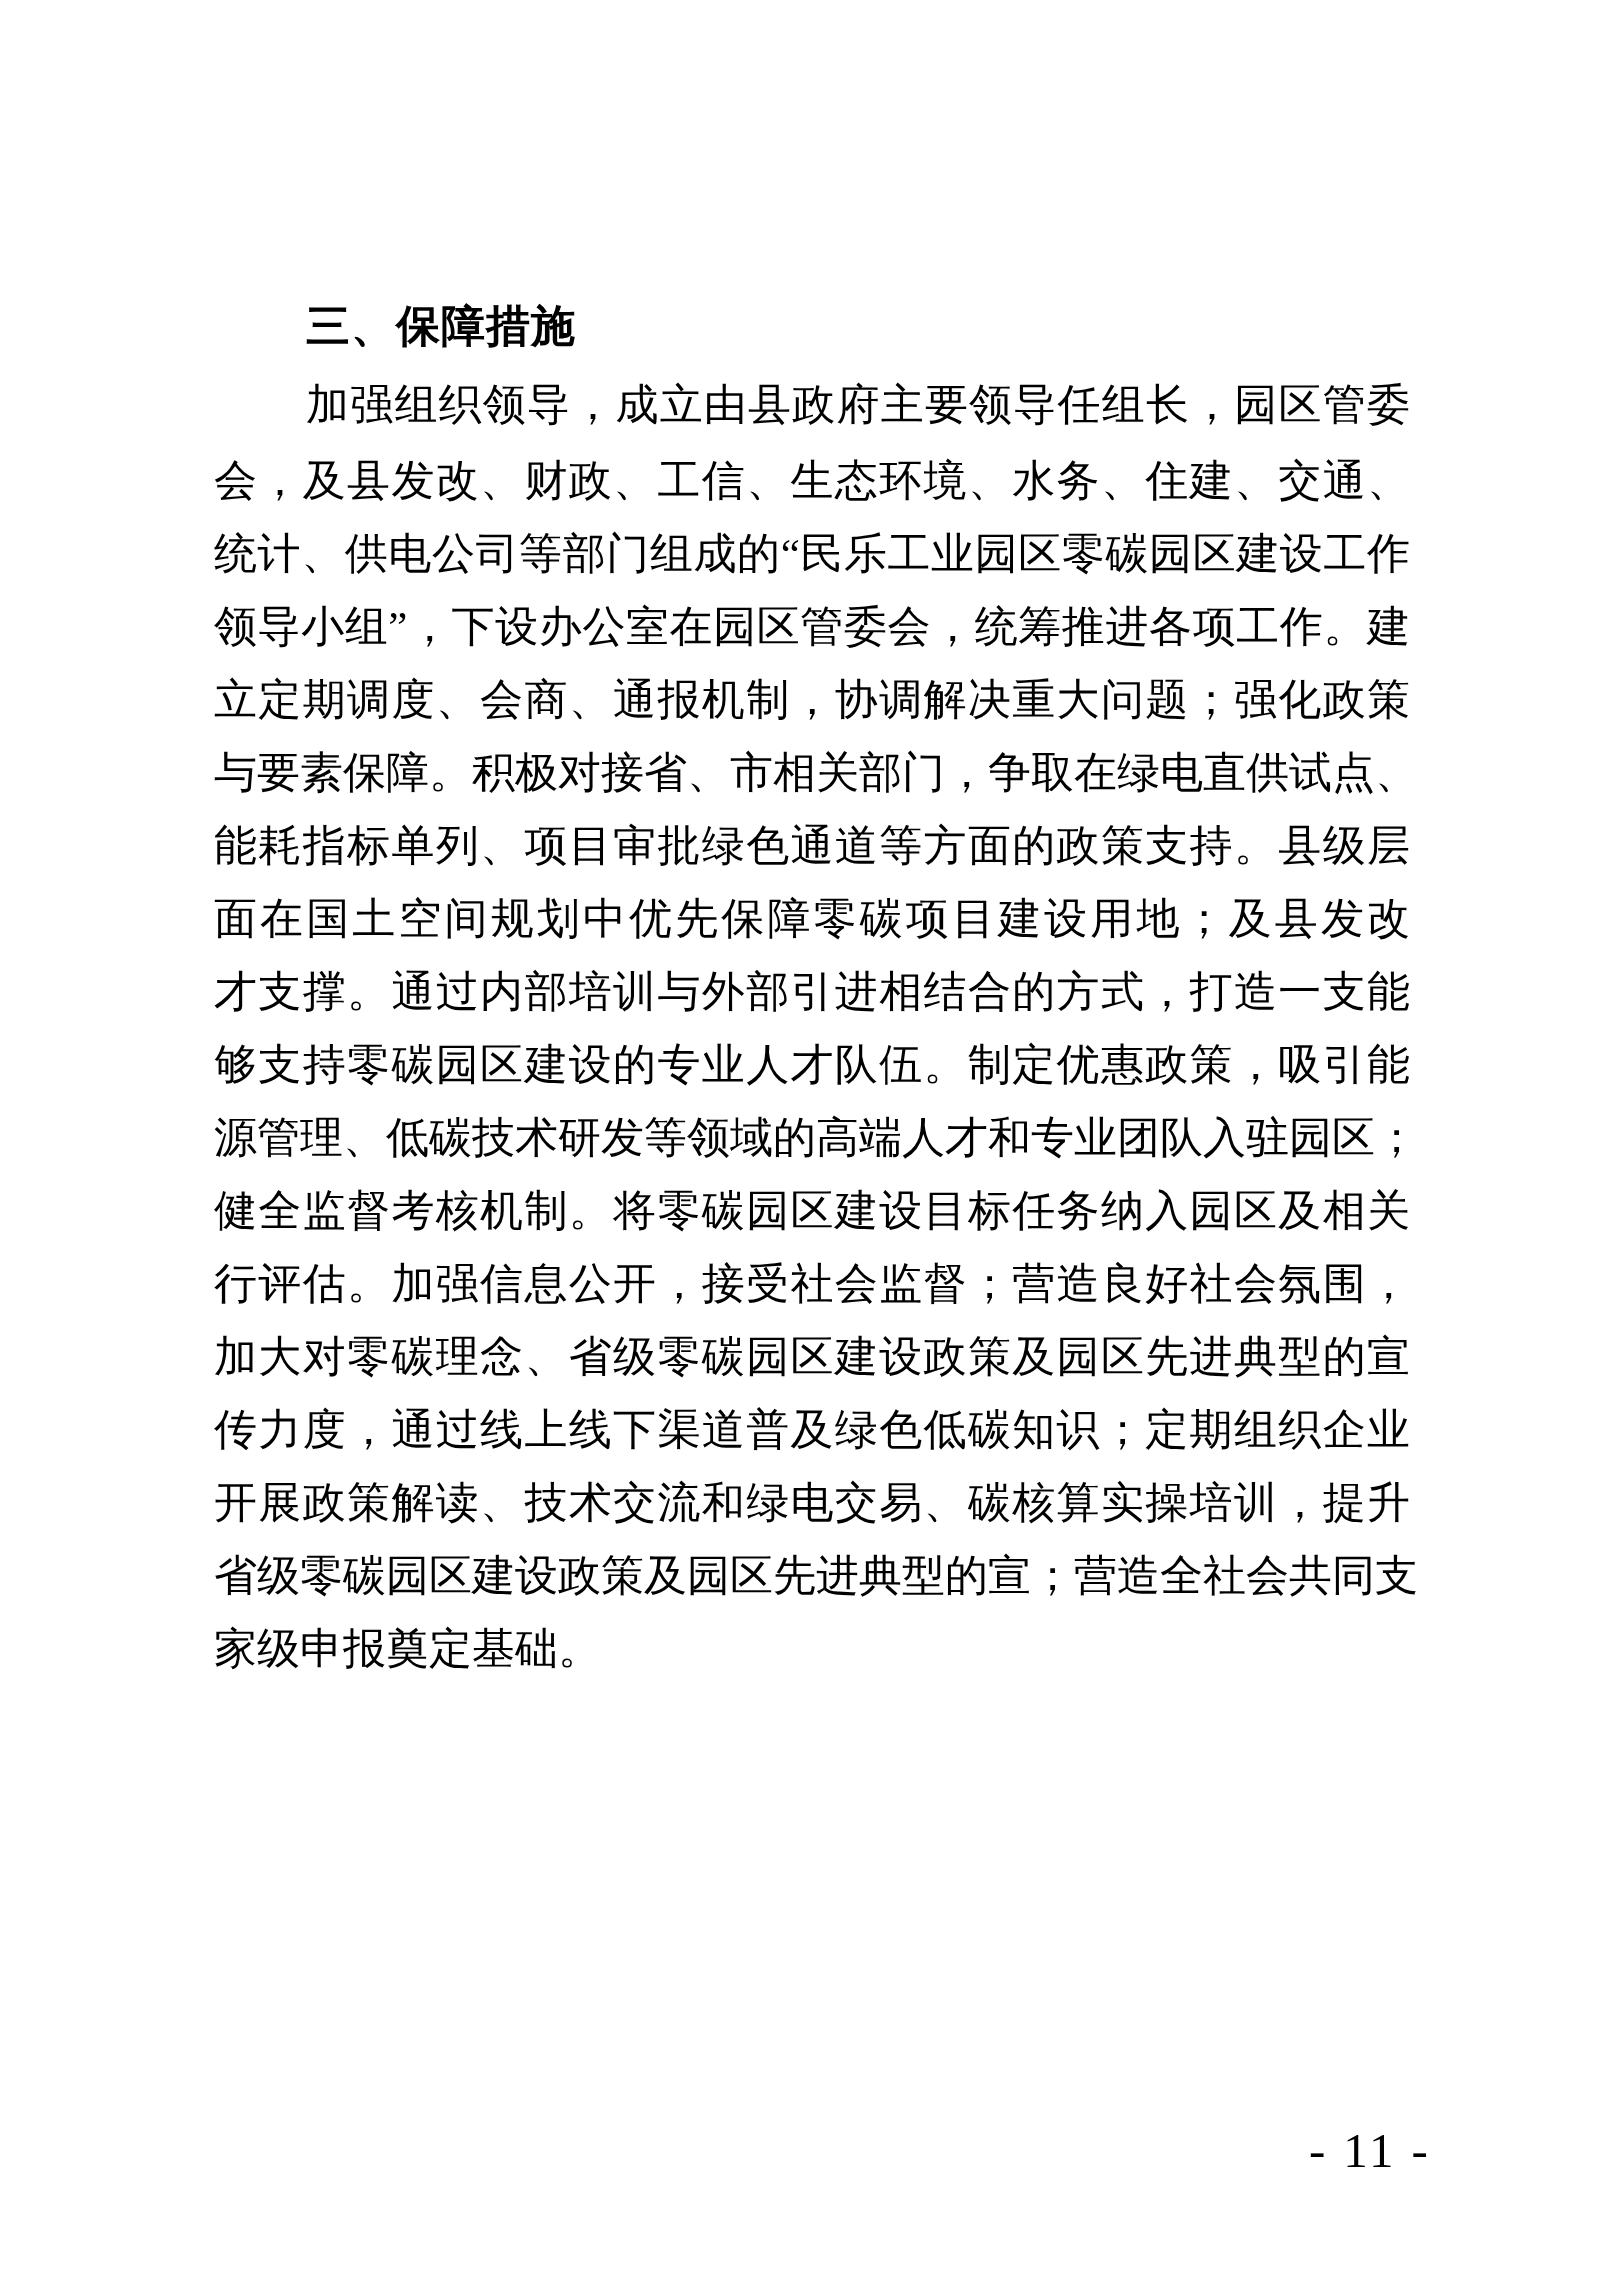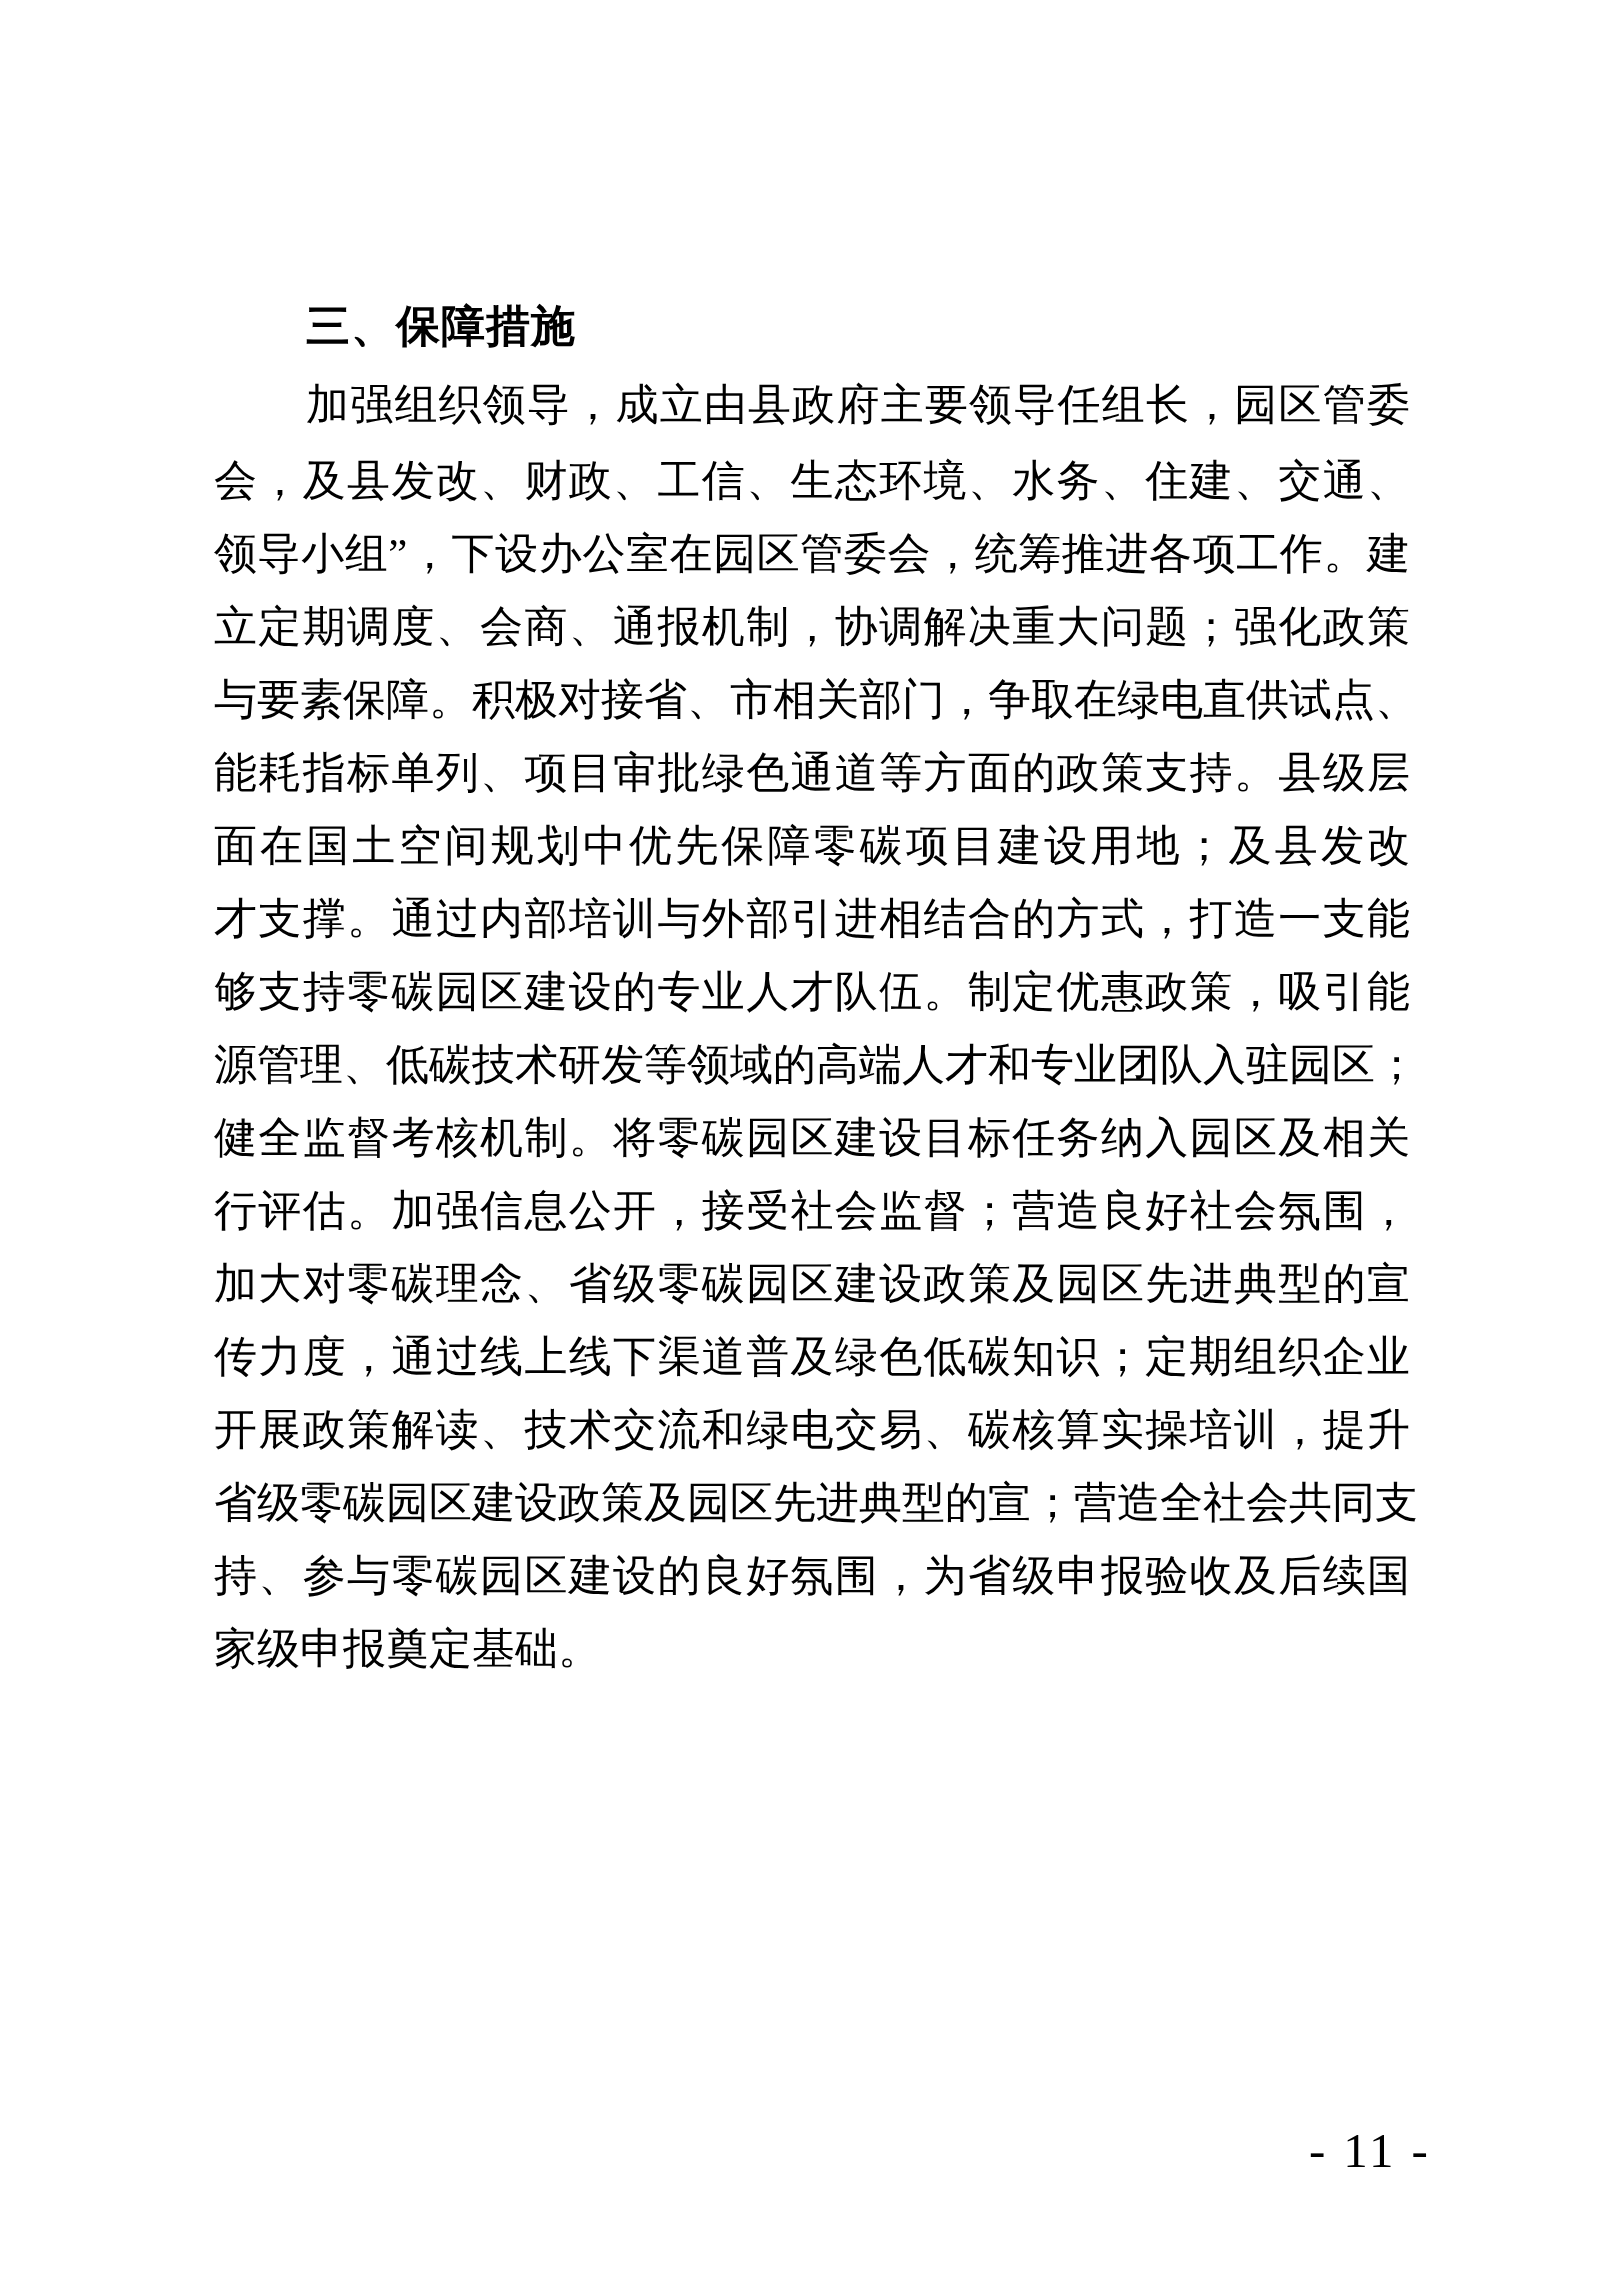--- a/index.html
+++ b/index.html
@@ -76,34 +76,34 @@
 </head>
 <body>
 
 <div class="page">
 
   <h2 class="section-heading">三、保障措施</h2>
 
   <div class="body-block">
     <div class="text-line first">加强组织领导，成立由县政府主要领导任组长，园区管委</div>
     <div class="text-line">会，及县发改、财政、工信、生态环境、水务、住建、交通、</div>
+    <div class="text-line">统计、供电公司等部门组成的“民乐工业园区零碳园区建设工作</div>
     <div class="text-line">领导小组”，下设办公室在园区管委会，统筹推进各项工作。建</div>
     <div class="text-line">立定期调度、会商、通报机制，协调解决重大问题；强化政策</div>
     <div class="text-line">与要素保障。积极对接省、市相关部门，争取在绿电直供试点、</div>
     <div class="text-line">能耗指标单列、项目审批绿色通道等方面的政策支持。县级层</div>
     <div class="text-line">面在国土空间规划中优先保障零碳项目建设用地；及县发改</div>
     <div class="text-line">才支撑。通过内部培训与外部引进相结合的方式，打造一支能</div>
     <div class="text-line">够支持零碳园区建设的专业人才队伍。制定优惠政策，吸引能</div>
     <div class="text-line">源管理、低碳技术研发等领域的高端人才和专业团队入驻园区；</div>
     <div class="text-line">健全监督考核机制。将零碳园区建设目标任务纳入园区及相关</div>
     <div class="text-line">行评估。加强信息公开，接受社会监督；营造良好社会氛围，</div>
     <div class="text-line">加大对零碳理念、省级零碳园区建设政策及园区先进典型的宣</div>
     <div class="text-line">传力度，通过线上线下渠道普及绿色低碳知识；定期组织企业</div>
     <div class="text-line">开展政策解读、技术交流和绿电交易、碳核算实操培训，提升</div>
     <div class="text-line">省级零碳园区建设政策及园区先进典型的宣；营造全社会共同支</div>
-    <div class="text-line">持、参与零碳园区建设的良好氛围，为省级申报验收及后续国</div>
     <div class="text-line last">家级申报奠定基础。</div>
   </div>
 
   <div class="page-number">- 11 -</div>
 
 </div>
 
 
 </body></html>

